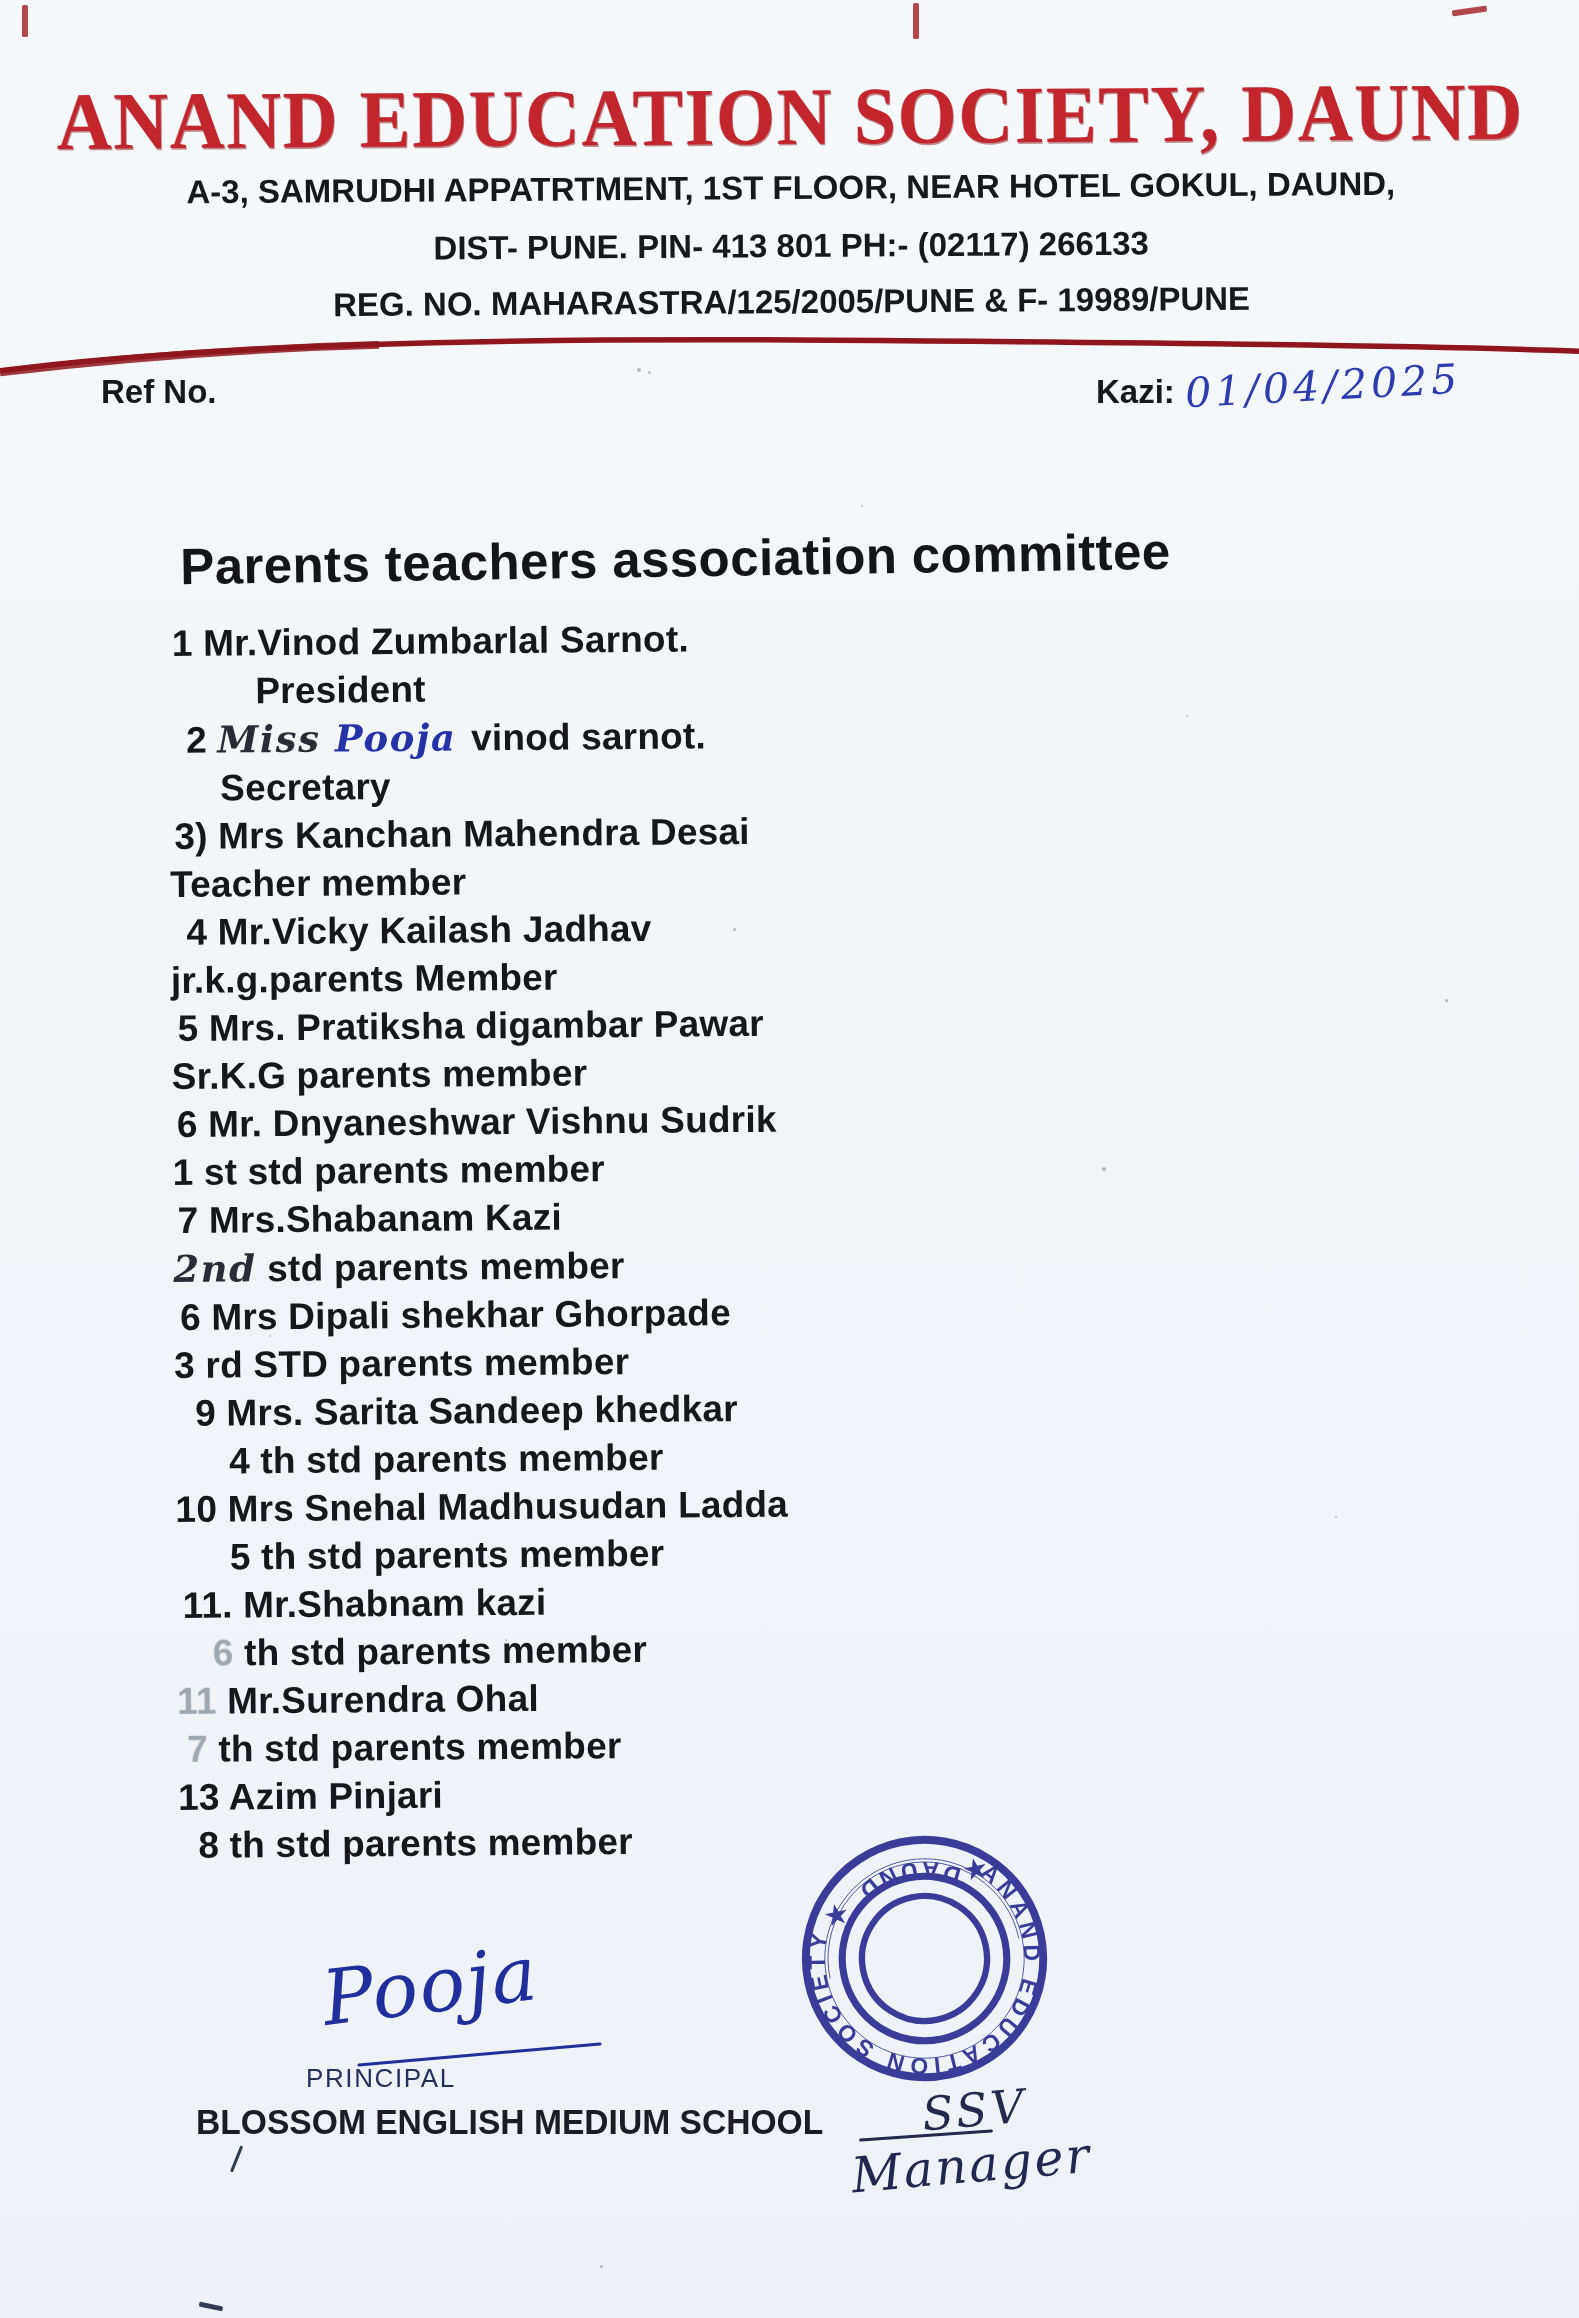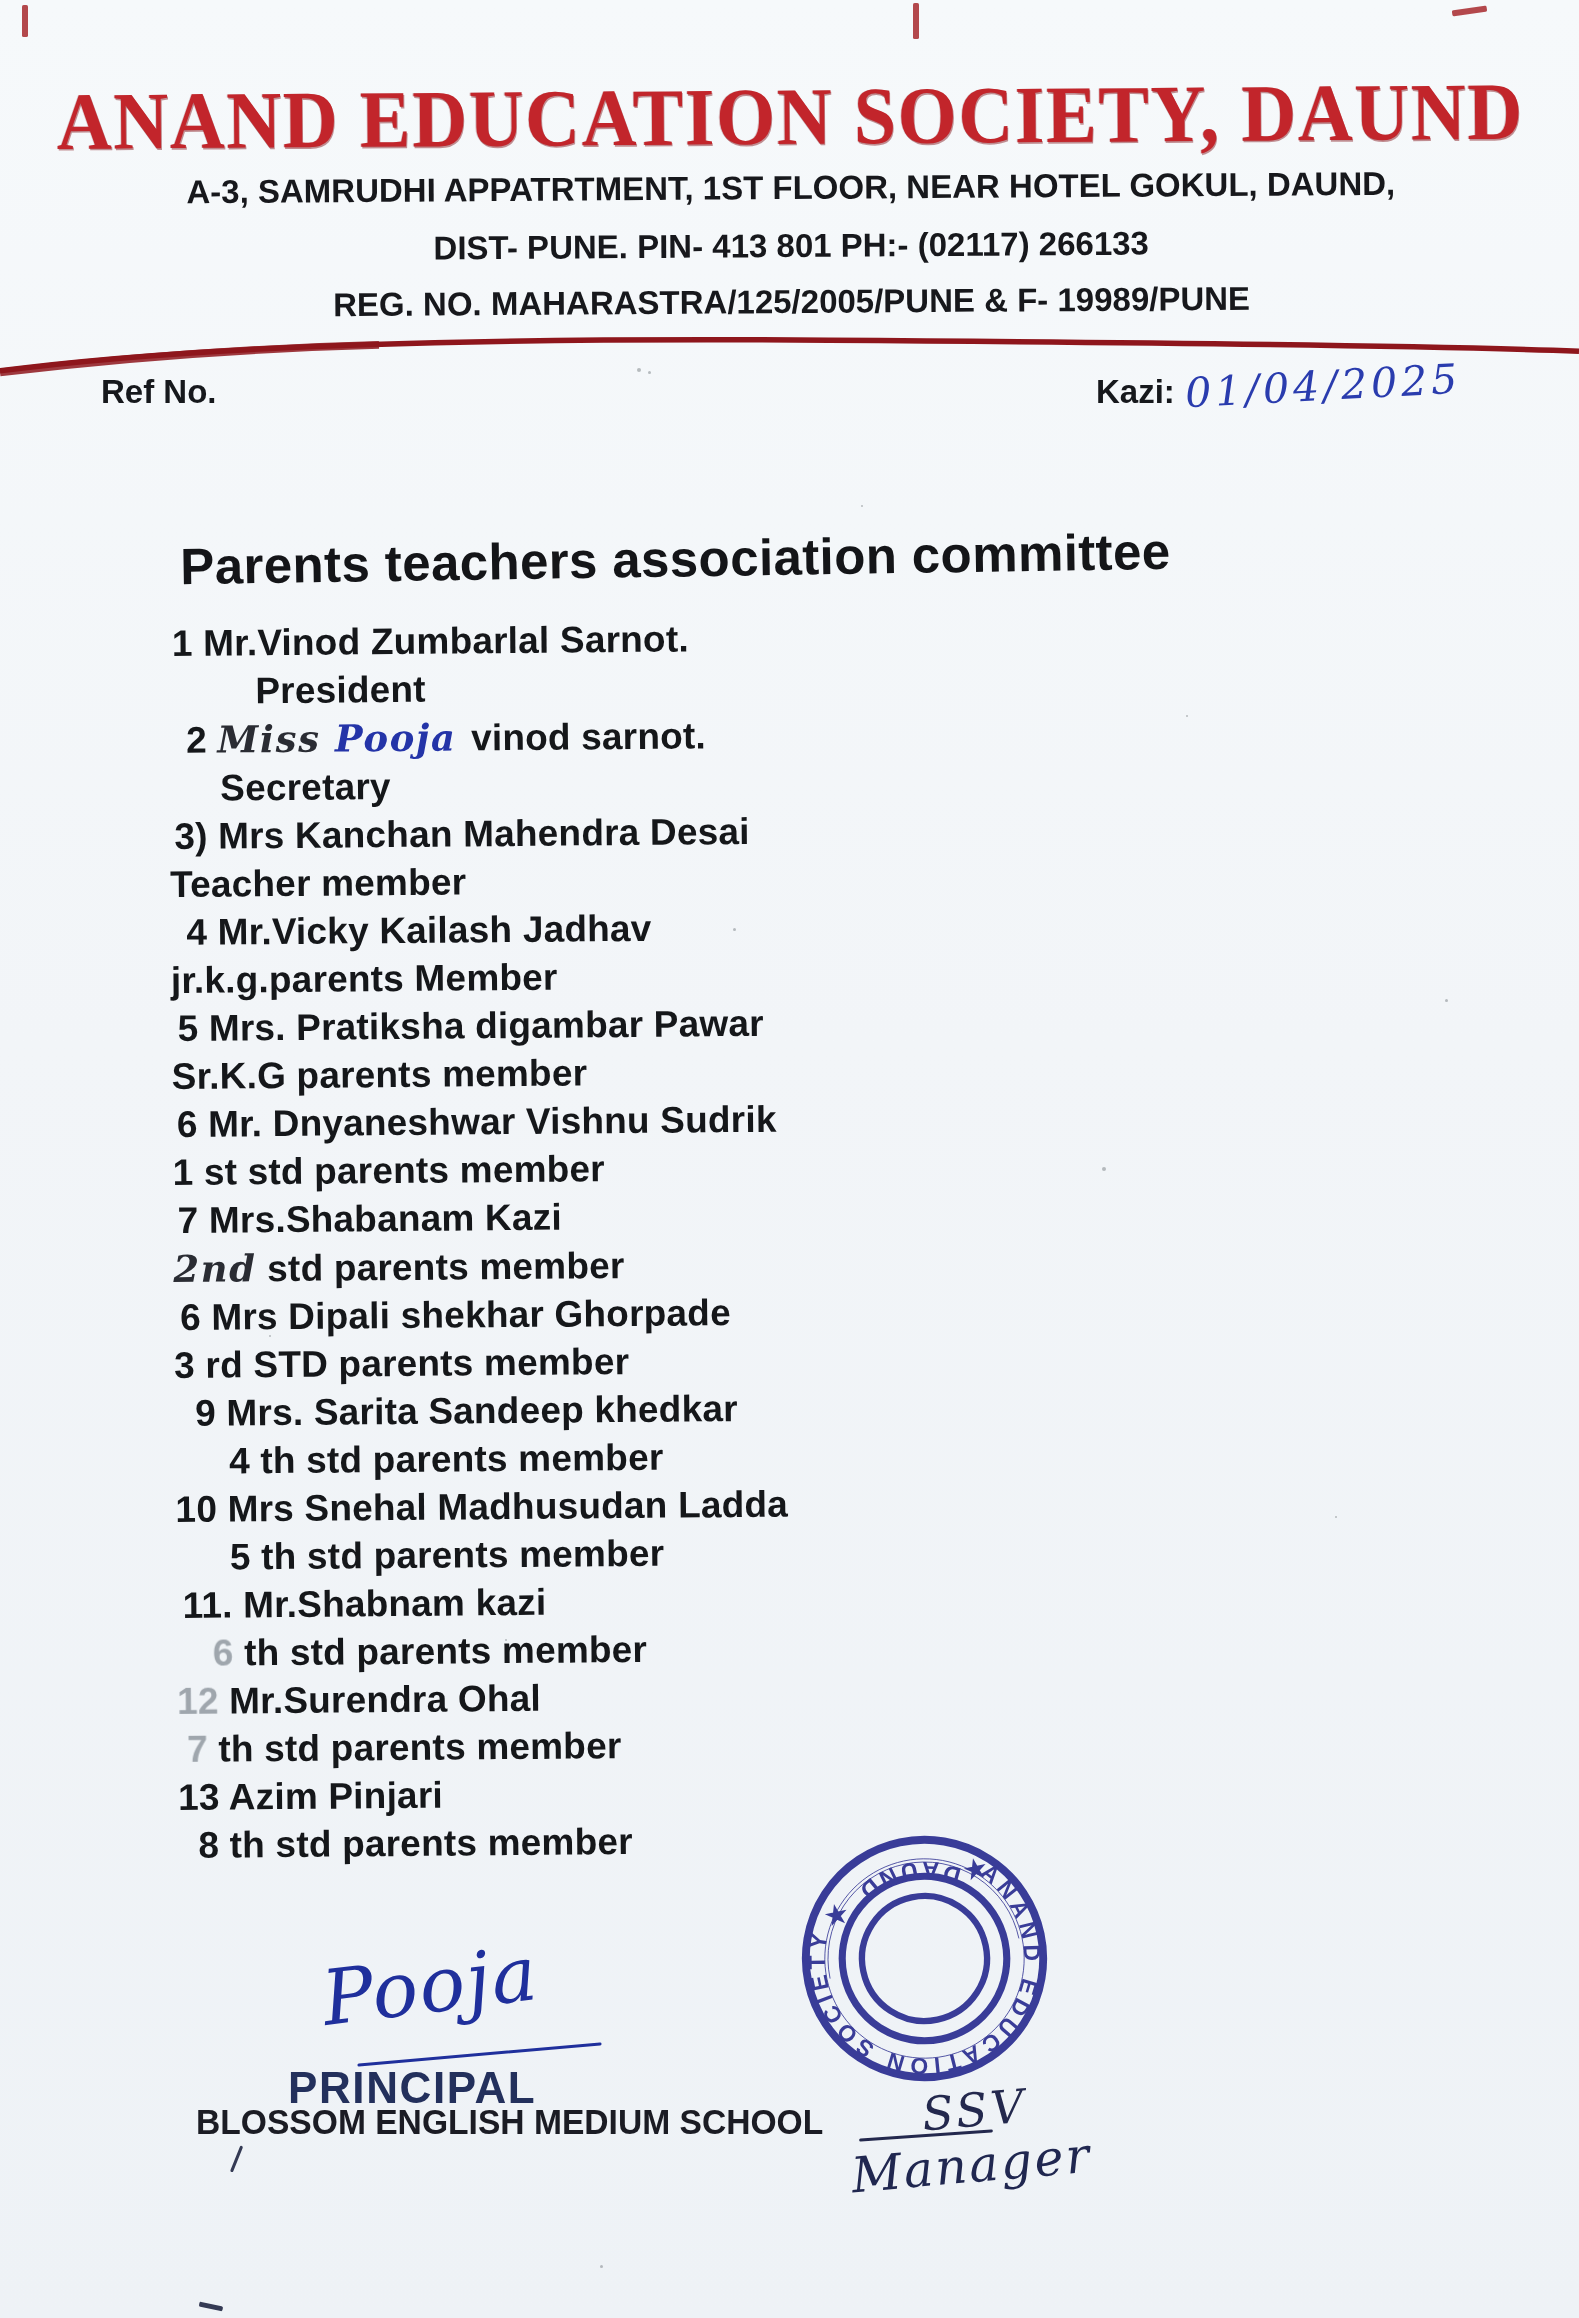--- a/index.html
+++ b/index.html
@@ -46,21 +46,21 @@
   .stamp text{fill:#2c2f91;font-family:"Liberation Sans",sans-serif;font-weight:700;}
   .stamp .ring{font-size:29px;letter-spacing:6px;}
   .stamp .ringtop{font-size:30px;letter-spacing:8px;}
   .stamp .star{font-size:32px;letter-spacing:0;}
 
   
   .sig-pooja{position:absolute;left:322px;top:1941px;font-family:"DejaVu Serif",serif;
     font-style:italic;font-size:76px;color:#1f2f9c;transform:rotate(-7deg);letter-spacing:1.6px;}
   .sig-underline{position:absolute;left:357px;top:2053px;width:245px;height:3.2px;background:#1f2f9c;
     transform:rotate(-5deg);border-radius:1.6px;}
-  .principal{position:absolute;left:288px;top:2063px;font-size:44px;font-weight:700;
+  .principal{position:absolute;left:306px;top:2063px;font-size:26px;font-weight:400;
     color:#23305c;letter-spacing:1.6px;}
   .school{position:absolute;left:196px;top:2102px;font-size:35px;font-weight:700;
     color:#1b1c24;letter-spacing:0;transform:scaleX(.96);transform-origin:0 0;white-space:nowrap;}
   .udise{position:absolute;left:261px;top:2139px;font-size:33px;font-weight:700;
     color:#2c3566;letter-spacing:0.8px;white-space:nowrap;}
   .sig-ssv{position:absolute;left:922px;top:2083px;font-family:"DejaVu Serif",serif;font-style:italic;
     font-size:46px;color:#23284d;transform:rotate(-5deg);letter-spacing:3.2px;}
   .ssv-underline{position:absolute;left:859px;top:2134px;width:134px;height:3.2px;background:#23284d;
     transform:rotate(-4deg);border-radius:1.6px;}
   .sig-manager{position:absolute;left:851px;top:2137px;font-family:"DejaVu Serif",serif;font-style:italic;
@@ -110,21 +110,21 @@
         <div class="cl" style="padding-left: 4.7px;"><span class="seg-p">7 Mrs.Shabanam Kazi</span></div>
         <div class="cl" style="padding-left: 0px;"><span class="seg-hwd">2nd</span><span class="seg-p"> std parents member</span></div>
         <div class="cl" style="padding-left: 6.3px;"><span class="seg-p">6  Mrs Dipali shekhar Ghorpade</span></div>
         <div class="cl" style="padding-left: 0px;"><span class="seg-p">3 rd STD parents member</span></div>
         <div class="cl" style="padding-left: 20.5px;"><span class="seg-p">9  Mrs. Sarita Sandeep khedkar</span></div>
         <div class="cl" style="padding-left: 54px;"><span class="seg-p">4 th std parents member</span></div>
         <div class="cl" style="padding-left: 0px;"><span class="seg-p">10 Mrs Snehal Madhusudan Ladda</span></div>
         <div class="cl" style="padding-left: 54px;"><span class="seg-p">5 th std parents member</span></div>
         <div class="cl" style="padding-left: 6.3px;"><span class="seg-p">11.  Mr.Shabnam kazi</span></div>
         <div class="cl" style="padding-left: 36px;"><span class="seg-fade">6 </span><span class="seg-p">th std parents member</span></div>
-        <div class="cl" style="padding-left: 0px;"><span class="seg-fade">12 </span><span class="seg-p">Mr.Surendra Ohal</span></div>
+        <div class="cl" style="padding-left: 0px;"><span class="seg-fade">11 </span><span class="seg-p">Mr.Surendra Ohal</span></div>
         <div class="cl" style="padding-left: 9.5px;"><span class="seg-fade">7</span><span class="seg-p"> th std parents member</span></div>
         <div class="cl" style="padding-left: 0px;"><span class="seg-p">13 Azim Pinjari</span></div>
         <div class="cl" style="padding-left: 20px;"><span class="seg-p">8 th std parents member</span></div>
       </div>
   </div>
 
   <svg class="stamp" viewBox="-170 -170 340 340">
     <g class="ink">
       <circle class="c-outer" r="150"></circle>
       <circle class="c-mid" r="104"></circle>

